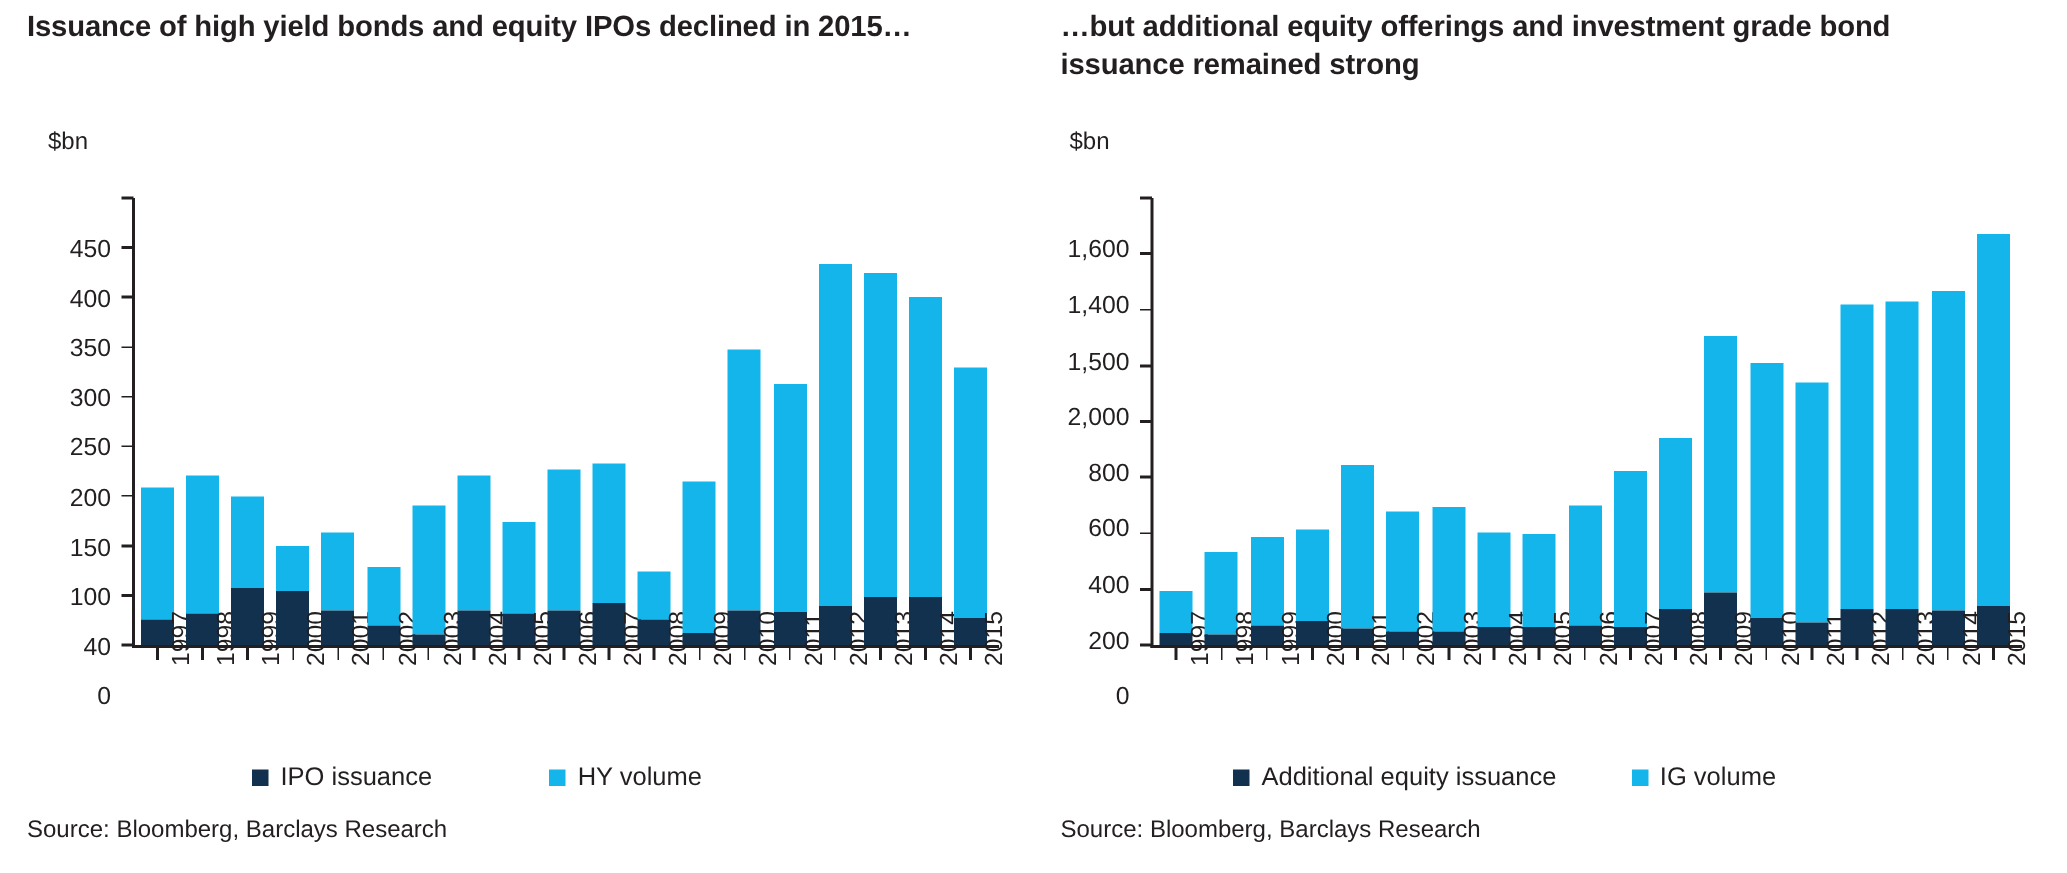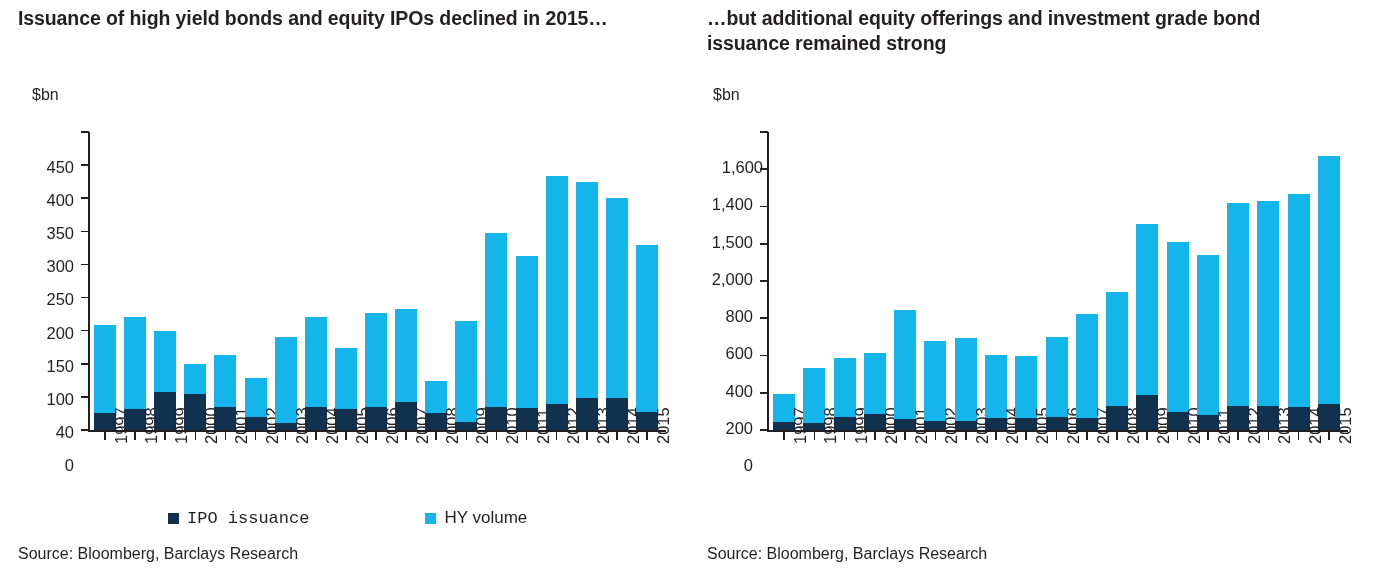--- a/index.html
+++ b/index.html
@@ -229,21 +229,21 @@
         <div class="bar seg-top" style="left: 605.842px; width: 22px; top: 197.56px; height: 200.653px; background: rgb(20, 181, 234);"></div>
         <div class="bar seg-base" style="left: 605.842px; width: 22px; top: 398.213px; height: 31.7867px; background: rgb(18, 49, 79);"></div>
         <div class="xtick-mark" style="left: 616.042px; top: 432px; height: 8px;"></div>
         <div class="xlabel" style="left: 623.842px; top: 444px;">2014</div>
         <div class="bar seg-top" style="left: 635.947px; width: 22px; top: 245.24px; height: 166.88px; background: rgb(20, 181, 234);"></div>
         <div class="bar seg-base" style="left: 635.947px; width: 22px; top: 412.12px; height: 17.88px; background: rgb(18, 49, 79);"></div>
         <div class="xtick-mark" style="left: 646.147px; top: 432px; height: 8px;"></div>
         <div class="xlabel" style="left: 653.947px; top: 444px;">2015</div>
       </div>
     <div class="legend" id="legend-left" style="left: 168px; top: 508px;">
-        <div class="legend-item" style="margin-right: 116px; font-family: Liberation Mono, monospace;">
+        <div class="legend-item" style="margin-right: 78px;">
           <span class="swatch" style="background: rgb(18, 49, 79);"></span>
           <span>IPO issuance</span>
         </div>
         <div class="legend-item" style="margin-right: 0px;">
           <span class="swatch" style="background: rgb(20, 181, 234);"></span>
           <span>HY volume</span>
         </div>
       </div>
     <div class="source">Source: Bloomberg, Barclays Research</div>
   </div>
@@ -264,21 +264,21 @@
         <div class="tick-label" style="left: 2px; top: 318.25px; width: 62px;">600</div>
         <div class="tick-mark" style="left: 71px; top: 280.2px; width: 8px;"></div>
         <div class="tick-label" style="left: 2px; top: 281px; width: 62px;">800</div>
         <div class="tick-mark" style="left: 71px; top: 242.95px; width: 8px;"></div>
         <div class="tick-label" style="left: 2px; top: 243.75px; width: 62px;">2,000</div>
         <div class="tick-mark" style="left: 71px; top: 205.7px; width: 8px;"></div>
         <div class="tick-label" style="left: 2px; top: 206.5px; width: 62px;">1,500</div>
         <div class="tick-mark" style="left: 71px; top: 168.45px; width: 8px;"></div>
         <div class="tick-label" style="left: 2px; top: 169.25px; width: 62px;">1,400</div>
         <div class="tick-mark" style="left: 71px; top: 131.2px; width: 8px;"></div>
-        <div class="tick-label" style="left: 12px; top: 132px; width: 62px;">1,600</div>
+        <div class="tick-label" style="left: 2px; top: 132px; width: 62px;">1,600</div>
         <div class="bar seg-top" style="left: 84.1316px; width: 22px; top: 393.681px; height: 28.4962px; background: rgb(20, 181, 234);"></div>
         <div class="bar seg-base" style="left: 84.1316px; width: 22px; top: 422.178px; height: 7.8225px; background: rgb(18, 49, 79);"></div>
         <div class="xtick-mark" style="left: 94.3316px; top: 432px; height: 8px;"></div>
         <div class="xlabel" style="left: 102.132px; top: 444px;">1997</div>
         <div class="bar seg-top" style="left: 114.395px; width: 22px; top: 367.793px; height: 55.13px; background: rgb(20, 181, 234);"></div>
         <div class="bar seg-base" style="left: 114.395px; width: 22px; top: 422.923px; height: 7.0775px; background: rgb(18, 49, 79);"></div>
         <div class="xtick-mark" style="left: 124.595px; top: 432px; height: 8px;"></div>
         <div class="xlabel" style="left: 132.395px; top: 444px;">1998</div>
         <div class="bar seg-top" style="left: 144.658px; width: 22px; top: 358.294px; height: 59.0412px; background: rgb(20, 181, 234);"></div>
         <div class="bar seg-base" style="left: 144.658px; width: 22px; top: 417.335px; height: 12.665px; background: rgb(18, 49, 79);"></div>
@@ -342,16 +342,26 @@
         <div class="xlabel" style="left: 586.342px; top: 444px;">2013</div>
         <div class="bar seg-top" style="left: 598.605px; width: 22px; top: 193.649px; height: 212.884px; background: rgb(20, 181, 234);"></div>
         <div class="bar seg-base" style="left: 598.605px; width: 22px; top: 406.533px; height: 23.4675px; background: rgb(18, 49, 79);"></div>
         <div class="xtick-mark" style="left: 608.805px; top: 432px; height: 8px;"></div>
         <div class="xlabel" style="left: 616.605px; top: 444px;">2014</div>
         <div class="bar seg-top" style="left: 628.868px; width: 22px; top: 156.213px; height: 247.713px; background: rgb(20, 181, 234);"></div>
         <div class="bar seg-base" style="left: 628.868px; width: 22px; top: 403.925px; height: 26.075px; background: rgb(18, 49, 79);"></div>
         <div class="xtick-mark" style="left: 639.068px; top: 432px; height: 8px;"></div>
         <div class="xlabel" style="left: 646.868px; top: 444px;">2015</div>
       </div>
+    <div class="legend" id="legend-right" style="left: 133px; top: 508px;">
+        <div class="legend-item" style="margin-right: 50px;">
+          <span class="swatch" style="background: rgb(18, 49, 79);"></span>
+          <span>Additional equity issuance</span>
+        </div>
+        <div class="legend-item" style="margin-right: 0px;">
+          <span class="swatch" style="background: rgb(20, 181, 234);"></span>
+          <span>IG volume</span>
+        </div>
+      </div>
     <div class="source">Source: Bloomberg, Barclays Research</div>
   </div>
 
 </div>
 
 </body></html>

